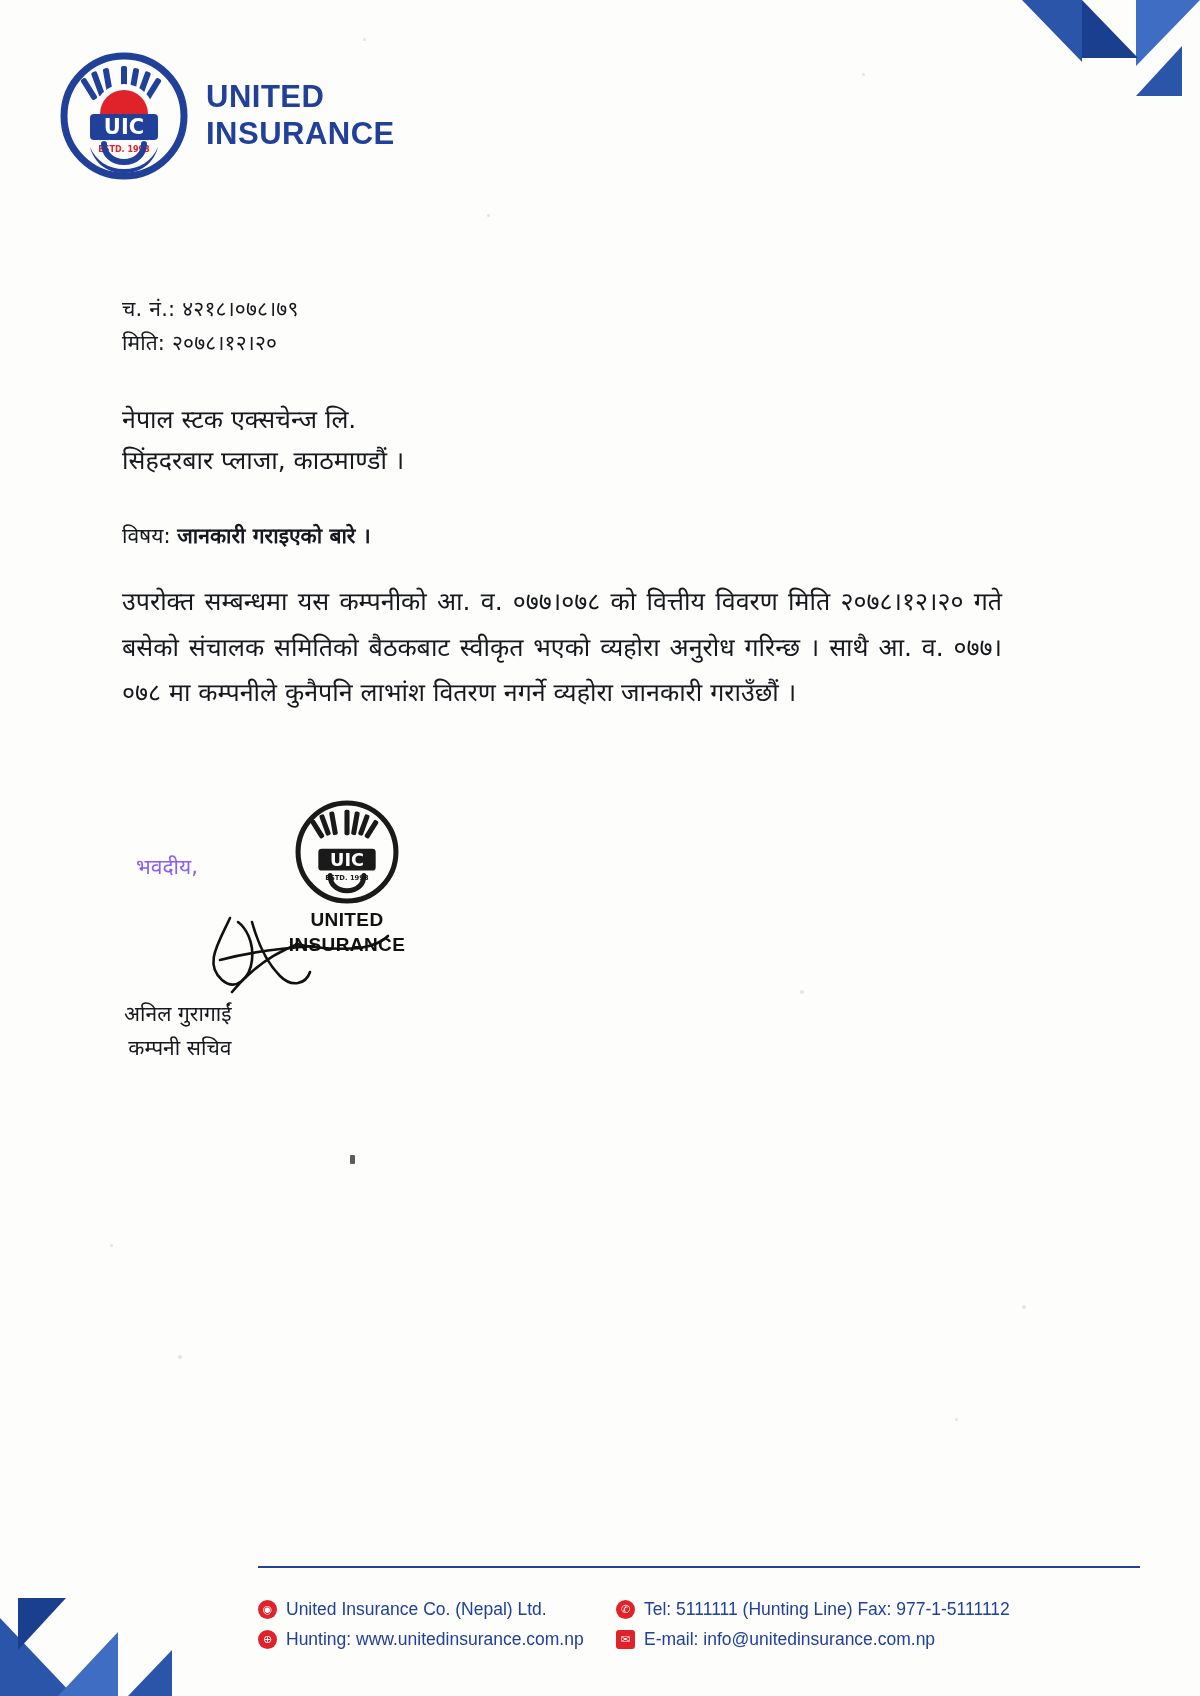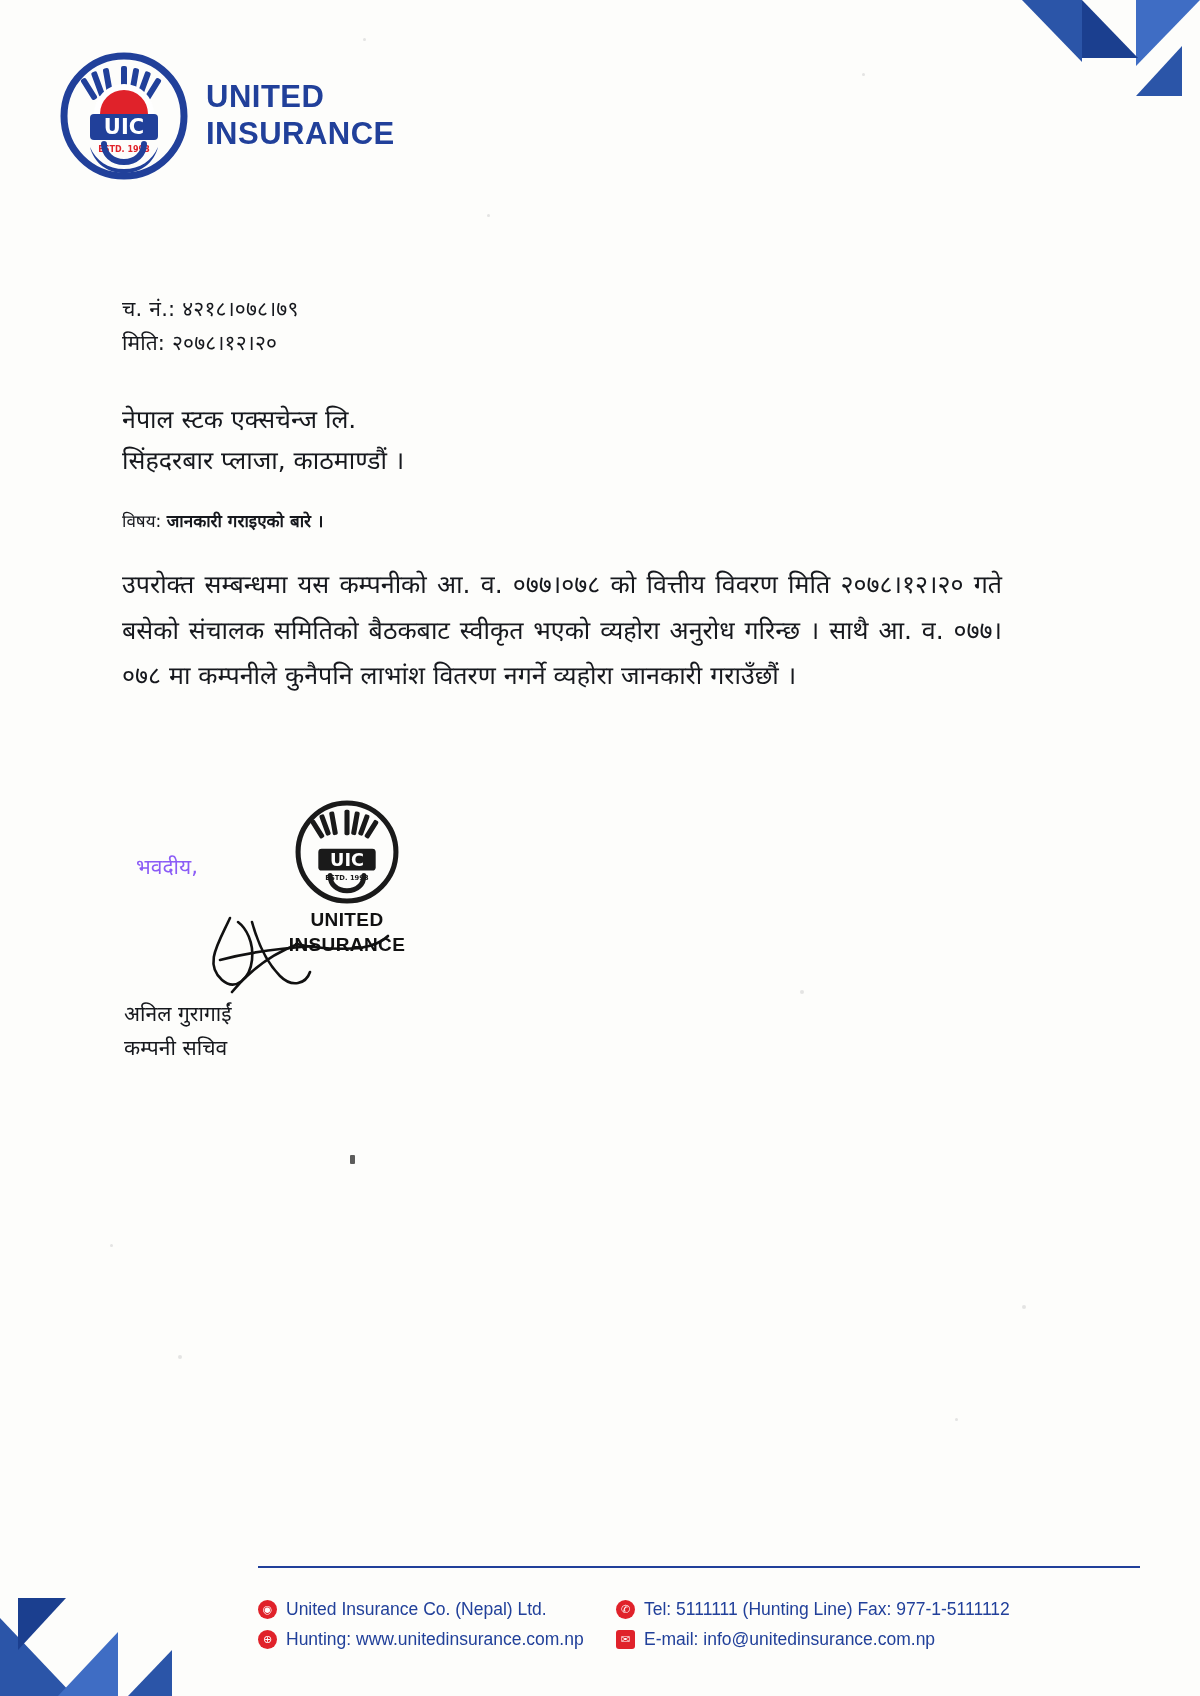--- a/index.html
+++ b/index.html
@@ -104,22 +104,22 @@
   }
   .addr {
     margin-top: 40px;
     font-size: 25px;
     line-height: 1.62;
   }
   .addr .ul {
     text-underline-offset: 4px;
   }
   .subject {
-    margin-top: 28px;
-    font-size: 17px;
+    margin-top: 40px;
+    font-size: 21px;
   }
   .subject b {
     font-weight: bold;
   }
   .salutation {
     margin-top: 34px;
     font-size: 21px;
   }
   .para {
     margin-top: 30px;
@@ -171,20 +171,21 @@
     top: 70px;
   }
   .signer {
     position: absolute;
     left: 2px;
     top: 168px;
     font-family: "DejaVu Sans", sans-serif;
     font-size: 21px;
     line-height: 1.6;
     color: #16181d;
+    text-align: right;
   }
 
   
   .footer-rule {
     position: absolute;
     left: 258px;
     right: 60px;
     bottom: 128px;
     height: 2px;
     background: #21409a;

